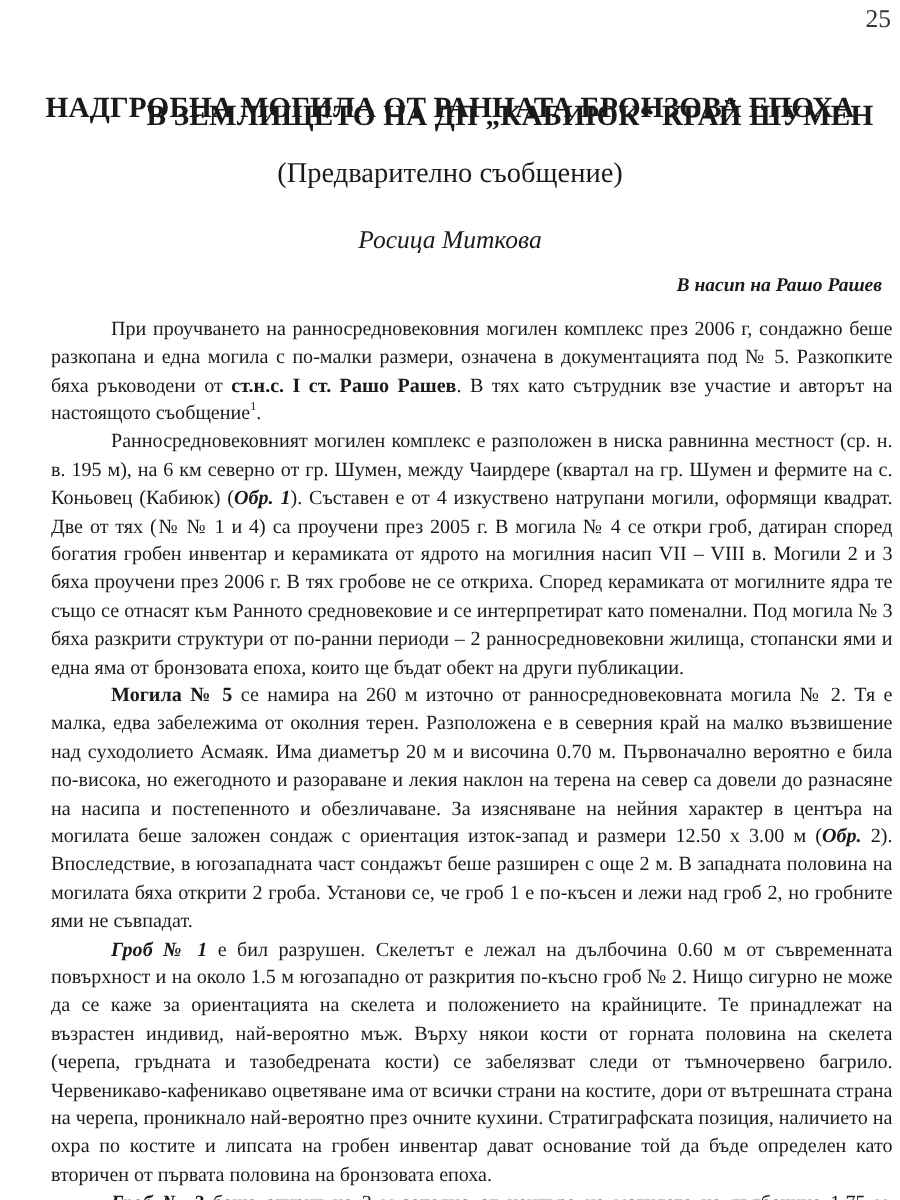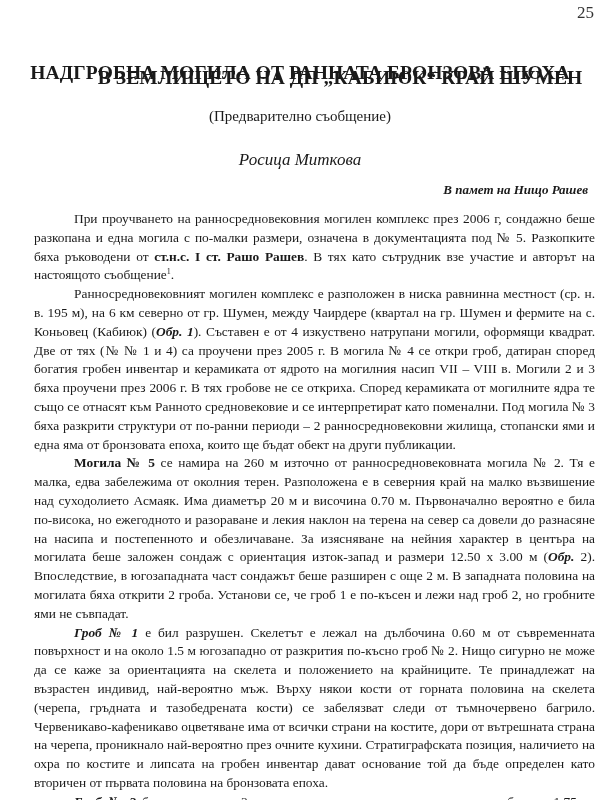--- a/index.html
+++ b/index.html
@@ -4,42 +4,42 @@
 <style>
   html, body { margin: 0; padding: 0; background: #ffffff; }
   body { width: 600px; height: 800px; overflow: hidden; position: relative;
          font-family: "Liberation Serif", "DejaVu Serif", serif; color: #1a1a1a; }
   .page-number { position: absolute; top: 3px; right: 6px; font-size: 17px; color: #333; }
   .title { position: absolute; left: 0; width: 600px; text-align: center;
            font-weight: bold; font-size: 19.5px; letter-spacing: 0.1px; line-height: 22px; }
   .title-1 { top: 62px; }
   .title-2 { top: 67px; margin-left: 40px; }
   .subtitle { position: absolute; top: 106px; left: 0; width: 600px; text-align: center;
-              font-size: 15px; line-height: 20px; }
+              font-size: 19px; line-height: 20px; }
   .author { position: absolute; top: 150px; left: 0; width: 600px; text-align: center;
             font-style: italic; font-size: 17px; line-height: 20px; }
   .dedication { position: absolute; top: 182px; right: 12px; font-style: italic; font-weight: bold;
                 font-size: 13px; line-height: 16px; }
   .body { position: absolute; top: 210px; left: 34px; width: 561px;
           font-size: 13.4px; line-height: 18.8px; text-align: justify; }
   .body p { margin: 0; text-indent: 40px; }
   .body b { font-weight: bold; }
   .body i { font-style: italic; margin-top: 44px; }
   sup { font-size: 8px; line-height: 0; vertical-align: super; }
 </style>
 </head>
 <body>
 
 <div class="page-number">25</div>
 
 <div class="title title-1">НАДГРОБНА МОГИЛА ОТ РАННАТА БРОНЗОВА ЕПОХА</div>
 <div class="title title-2">В ЗЕМЛИЩЕТО НА ДП „КАБИЮК“ КРАЙ ШУМЕН</div>
 <div class="subtitle">(Предварително съобщение)</div>
 <div class="author">Росица Миткова</div>
-<div class="dedication">В памет на Нищо Рашев</div>
+<div class="dedication">В насип на Рашо Рашев</div>
 
 <div class="body">
   <p><span>При проучването на ранносредновековния могилен комплекс през 2006 г, сондажно беше разкопана и една могила с по-малки размери, означена в документацията под № 5. Разкопките бяха ръководени от </span><b>ст.н.с. I ст. Рашо Рашев</b><span>. В тях като сътрудник взе участие и авторът на настоящото съобщение</span><sup>1</sup><span>.</span></p>
 
   <p><span>Ранносредновековният могилен комплекс е разположен в ниска равнинна местност (ср. н. в. 195 м), на 6 км северно от гр. Шумен, между Чаирдере (квартал на гр. Шумен и фермите на с. Коньовец (Кабиюк) (</span><b><i>Обр. 1</i></b><span>). Съставен е от 4 изкуствено натрупани могили, оформящи квадрат. Две от тях (№ № 1 и 4) са проучени през 2005 г. В могила № 4 се откри гроб, датиран според богатия гробен инвентар и керамиката от ядрото на могилния насип VII – VIII в. Могили 2 и 3 бяха проучени през 2006 г. В тях гробове не се откриха. Според керамиката от могилните ядра те също се отнасят към Ранното средновековие и се интерпретират като поменални. Под могила № 3 бяха разкрити структури от по-ранни периоди – 2 ранносредновековни жилища, стопански ями и една яма от бронзовата епоха, които ще бъдат обект на други публикации.</span></p>
 
   <p><b>Могила № 5</b><span> се намира на 260 м източно от ранносредновековната могила № 2. Тя е малка, едва забележима от околния терен. Разположена е в северния край на малко възвишение над суходолието Асмаяк. Има диаметър 20 м и височина 0.70 м. Първоначално вероятно е била по-висока, но ежегодното и разораване и лекия наклон на терена на север са довели до разнасяне на насипа и постепенното и обезличаване. За изясняване на нейния характер в центъра на могилата беше заложен сондаж с ориентация изток-запад и размери 12.50 х 3.00 м (</span><b><i>Обр.</i></b><span> 2). Впоследствие, в югозападната част сондажът беше разширен с още 2 м. В западната половина на могилата бяха открити 2 гроба. Установи се, че гроб 1 е по-късен и лежи над гроб 2, но гробните ями не съвпадат.</span></p>
 
   <p><b><i>Гроб № 1</i></b><span> е бил разрушен. Скелетът е лежал на дълбочина 0.60 м от съвременната повърхност и на около 1.5 м югозападно от разкрития по-късно гроб № 2. Нищо сигурно не може да се каже за ориентацията на скелета и положението на крайниците. Те принадлежат на възрастен индивид, най-вероятно мъж. Върху някои кости от горната половина на скелета (черепа, гръдната и тазобедрената кости) се забелязват следи от тъмночервено багрило. Червеникаво-кафеникаво оцветяване има от всички страни на костите, дори от вътрешната страна на черепа, проникнало най-вероятно през очните кухини. Стратиграфската позиция, наличието на охра по костите и липсата на гробен инвентар дават основание той да бъде определен като вторичен от първата половина на бронзовата епоха.</span></p>
 

